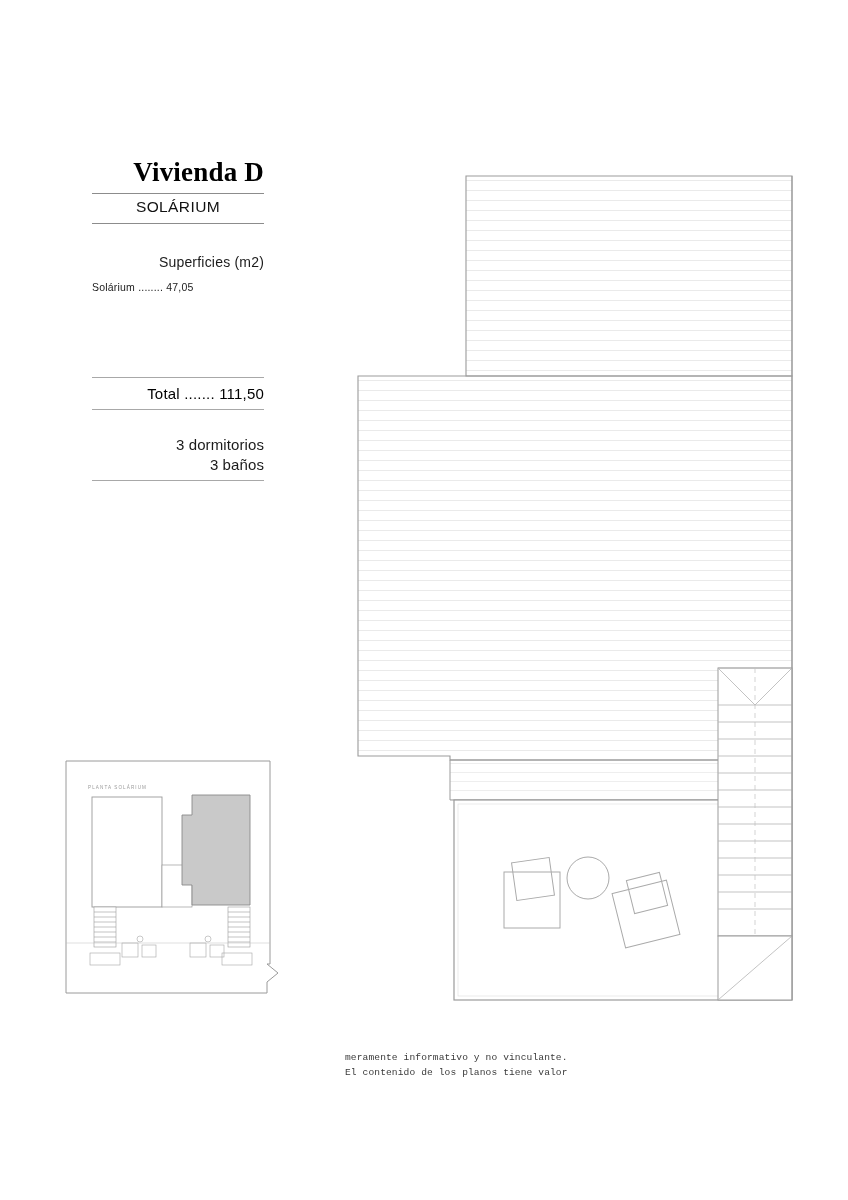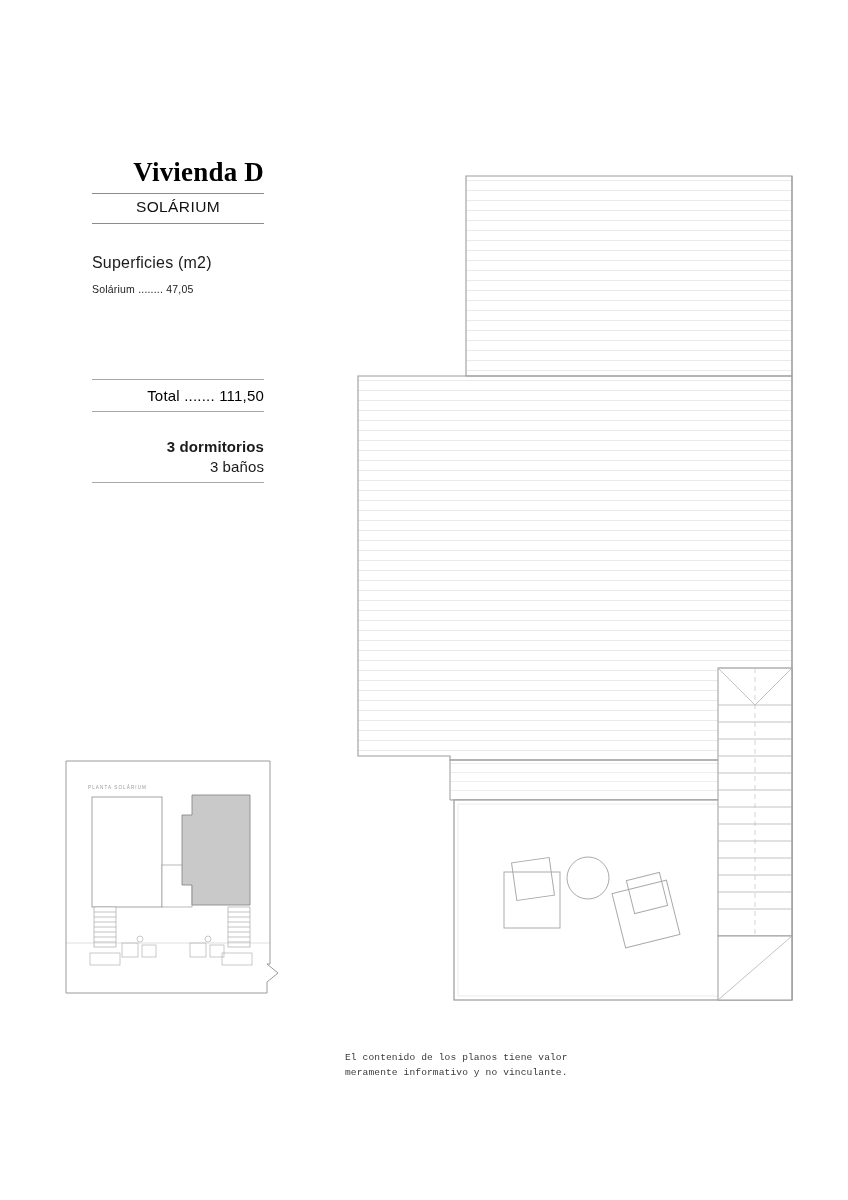--- a/index.html
+++ b/index.html
@@ -42,23 +42,23 @@
   .rule.thin { border-top: 1px solid #a8a8a8; }
   #subtitle {
     font-size: 15.5px;
     font-weight: 400;
     letter-spacing: 0.4px;
     text-align: center;
     margin: 4px 0 0 0;
     color: #111;
   }
   #surfaces-heading {
-    font-size: 16px;
+    font-size: 14px;
     font-weight: 400;
-    text-align: left;
+    text-align: right;
     margin: 30px 0 0 0;
     color: #1b1b1b;
     letter-spacing: 0.2px;
   }
   .surface-row {
     font-size: 10.5px;
     text-align: left;
     margin-top: 11px;
     color: #1b1b1b;
     letter-spacing: 0.2px;
@@ -77,21 +77,21 @@
   #rooms-block {
     margin-top: 26px;
   }
   .room-line {
     font-size: 15px;
     text-align: right;
     color: #1b1b1b;
     margin-top: 3px;
     letter-spacing: 0.1px;
   }
-  .room-line.first { margin-top: 25px; font-weight: bold; }
+  .room-line.first { margin-top: 25px; }
 
   
   #key-plan {
     position: absolute;
     left: 62px;
     top: 757px;
     width: 220px;
     height: 240px;
   }
   #key-plan-label {
@@ -255,15 +255,15 @@
 
       <rect x="288" y="726" width="56" height="56" transform="rotate(-14 316 754)"></rect>
       <rect x="300" y="716" width="34" height="34" transform="rotate(-14 317 733)"></rect>
     </g>
 
     <line x1="462" y1="16" x2="462" y2="840" stroke="#9b9b9b" stroke-width="1"></line>
   </svg>
 </div>
 
 <div id="disclaimer">
+  <div>meramente informativo y no vinculante.</div>
   <div>El contenido de los planos tiene valor</div>
-  <div>meramente informativo y no vinculante.</div>
 </div>
 
 </body></html>

